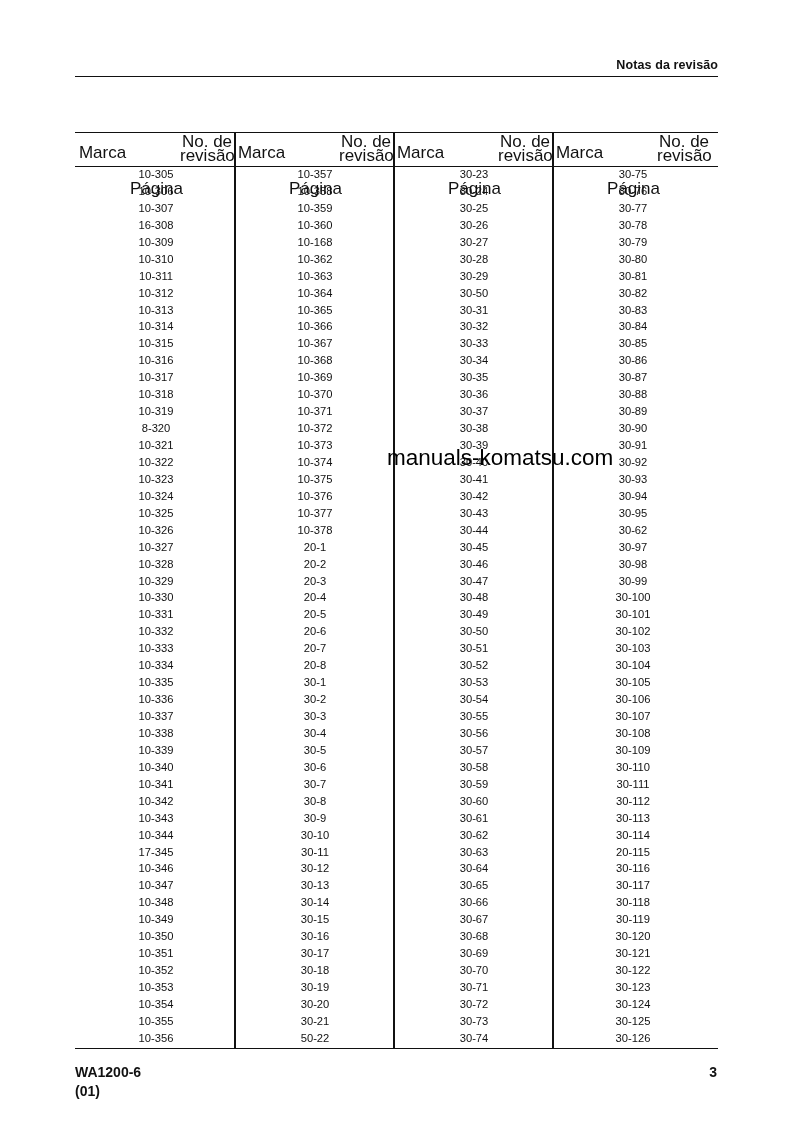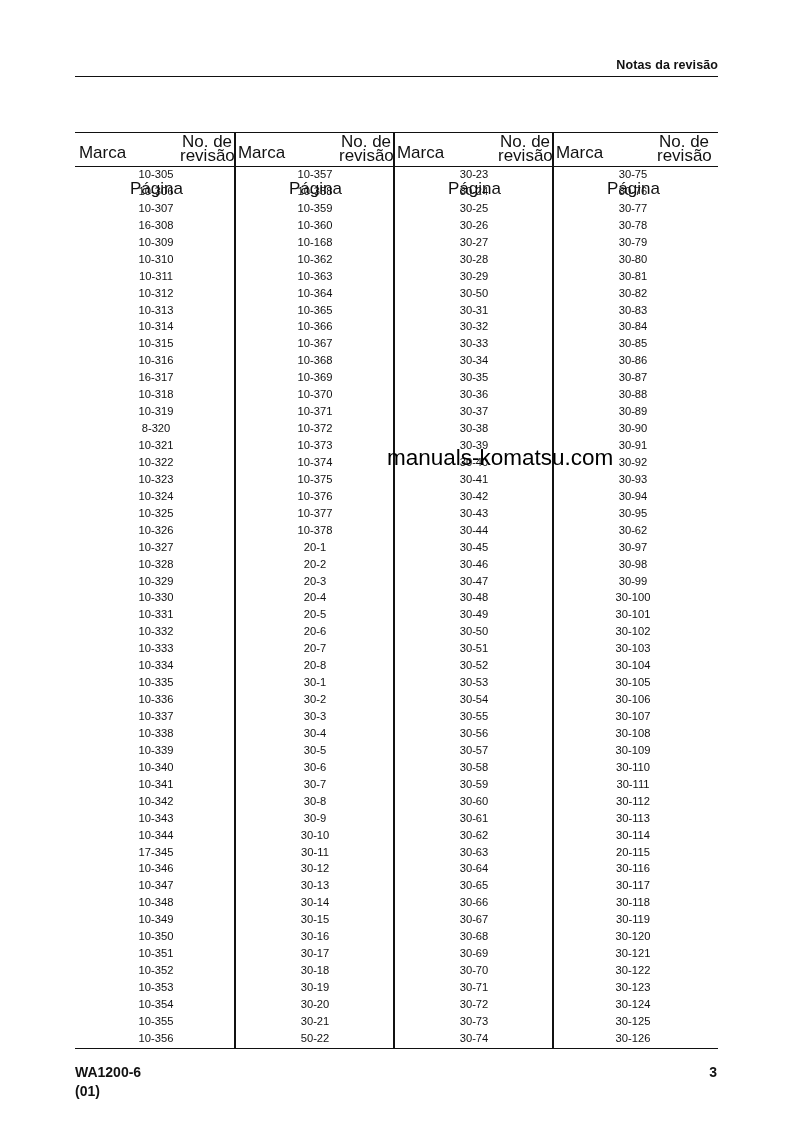--- a/index.html
+++ b/index.html
@@ -69,21 +69,21 @@
         <div class="row">
           <span class="pg">10-314</span>
         </div>
         <div class="row">
           <span class="pg">10-315</span>
         </div>
         <div class="row">
           <span class="pg">10-316</span>
         </div>
         <div class="row">
-          <span class="pg">16-317</span>
+          <span class="pg">10-317</span>
         </div>
         <div class="row">
           <span class="pg">10-318</span>
         </div>
         <div class="row">
           <span class="pg">10-319</span>
         </div>
         <div class="row">
           <span class="pg">8-320</span>
         </div>

